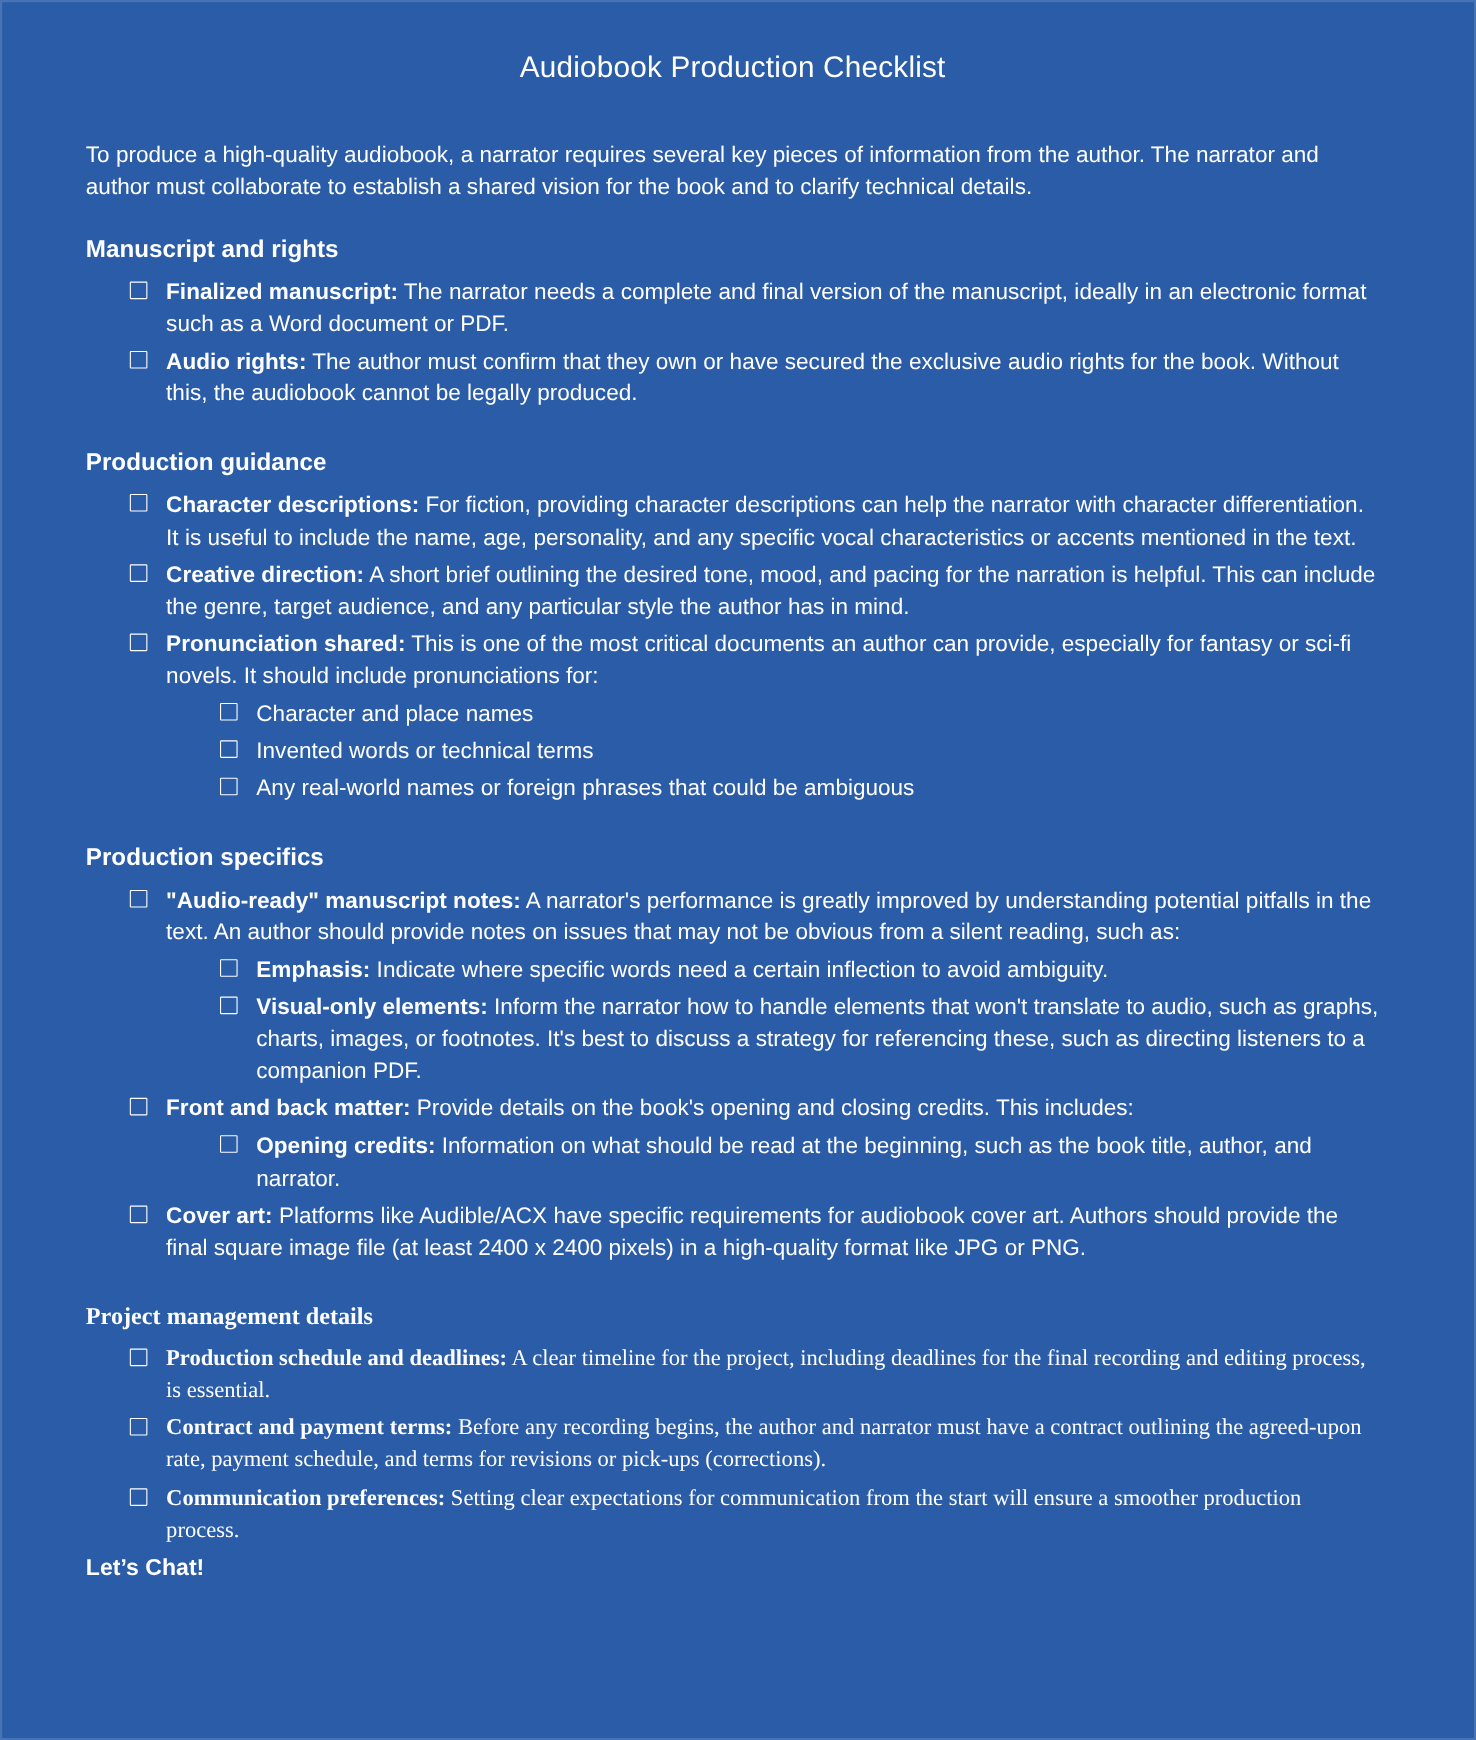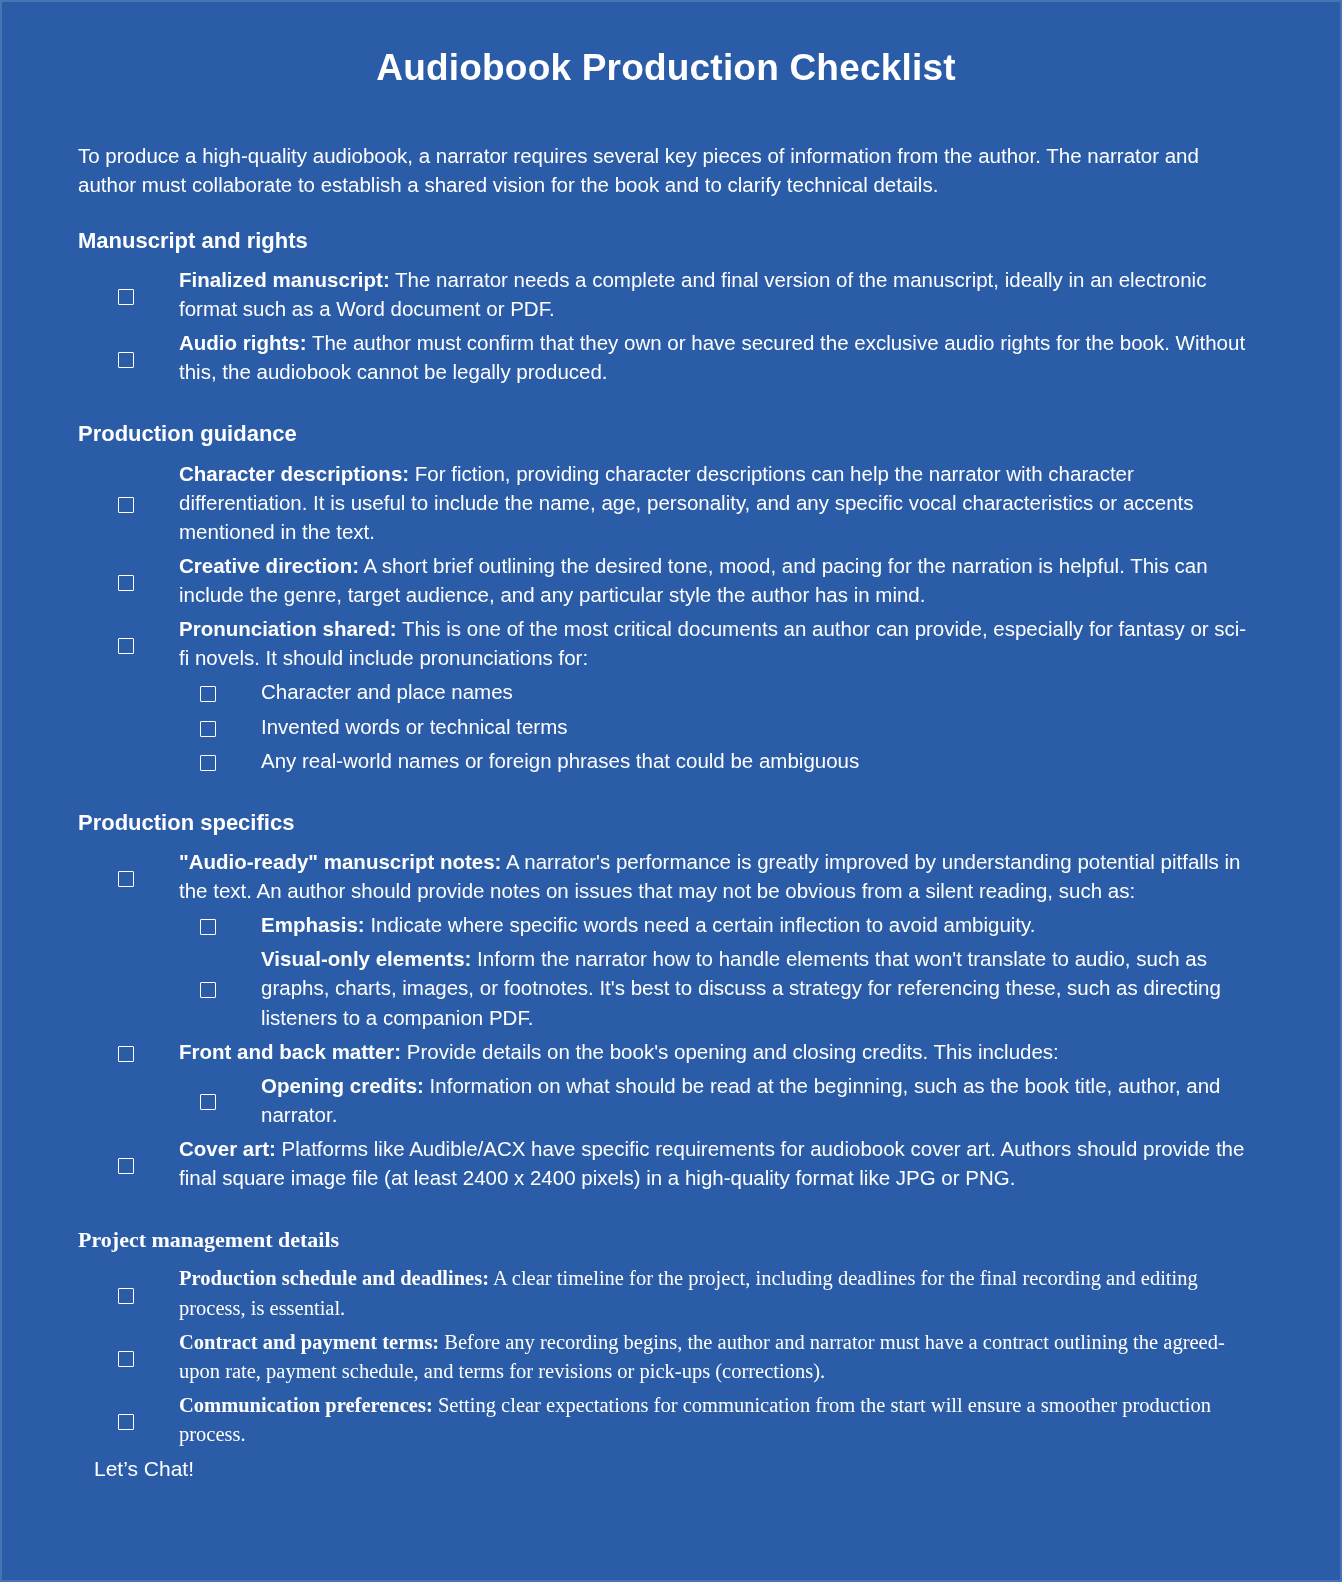--- a/index.html
+++ b/index.html
@@ -11,51 +11,51 @@
     color: #ffffff;
     font-family: "Liberation Sans", "DejaVu Sans", sans-serif;
     font-size: 20.5px;
     line-height: 1.42;
     box-shadow: inset 0 0 0 2px rgba(255,255,255,0.14);
     overflow: hidden;
   }
   .page { padding: 42px 88px 48px 78px; }
   .title {
     text-align: center;
-    font-size: 37px;
-    font-weight: 700;
+    font-size: 27px;
+    font-weight: 400;
     margin: 0 0 46px 0;
     letter-spacing: 0.2px;
   }
   .intro { margin: 0 0 26px 0; }
   .section { margin: 0 0 32px 0; }
   .section:last-of-type { margin-bottom: 4px; font-family: Liberation Serif, serif; }
   .section-heading {
     font-size: 22px;
     font-weight: 700;
     margin: 0 0 9px 0;
   }
-  .item { display: flex; align-items: center; margin: 0 0 5px 0; gap: 28px; }
+  .item { display: flex; align-items: flex-start; margin: 0 0 5px 0; }
   .item.level-1 { margin-left: 40px; }
   .item.level-2 { margin-left: 122px; }
   .checkbox {
     flex: 0 0 auto;
     width: 16px;
     height: 16px;
     border: 1.5px solid #ffffff;
     border-radius: 1px;
     margin: 5px 17px 0 0;
     background: transparent;
   }
   .item-text { flex: 1 1 auto; }
   .item-text strong { font-weight: 700; }
   .closing {
-    font-weight: 400;
+    font-weight: 700;
     font-size: 21px;
-    margin: 4px 0 0 16px;
+    margin: 4px 0 0 0;
   }
 </style>
 </head>
 <body>
 
 <div class="page">
   <h1 class="title">Audiobook Production Checklist</h1>
   <p class="intro">To produce a high-quality audiobook, a narrator requires several key pieces of information from the author. The narrator and author must collaborate to establish a shared vision for the book and to clarify technical details.</p>
   <div id="sections">
       <div class="section">

